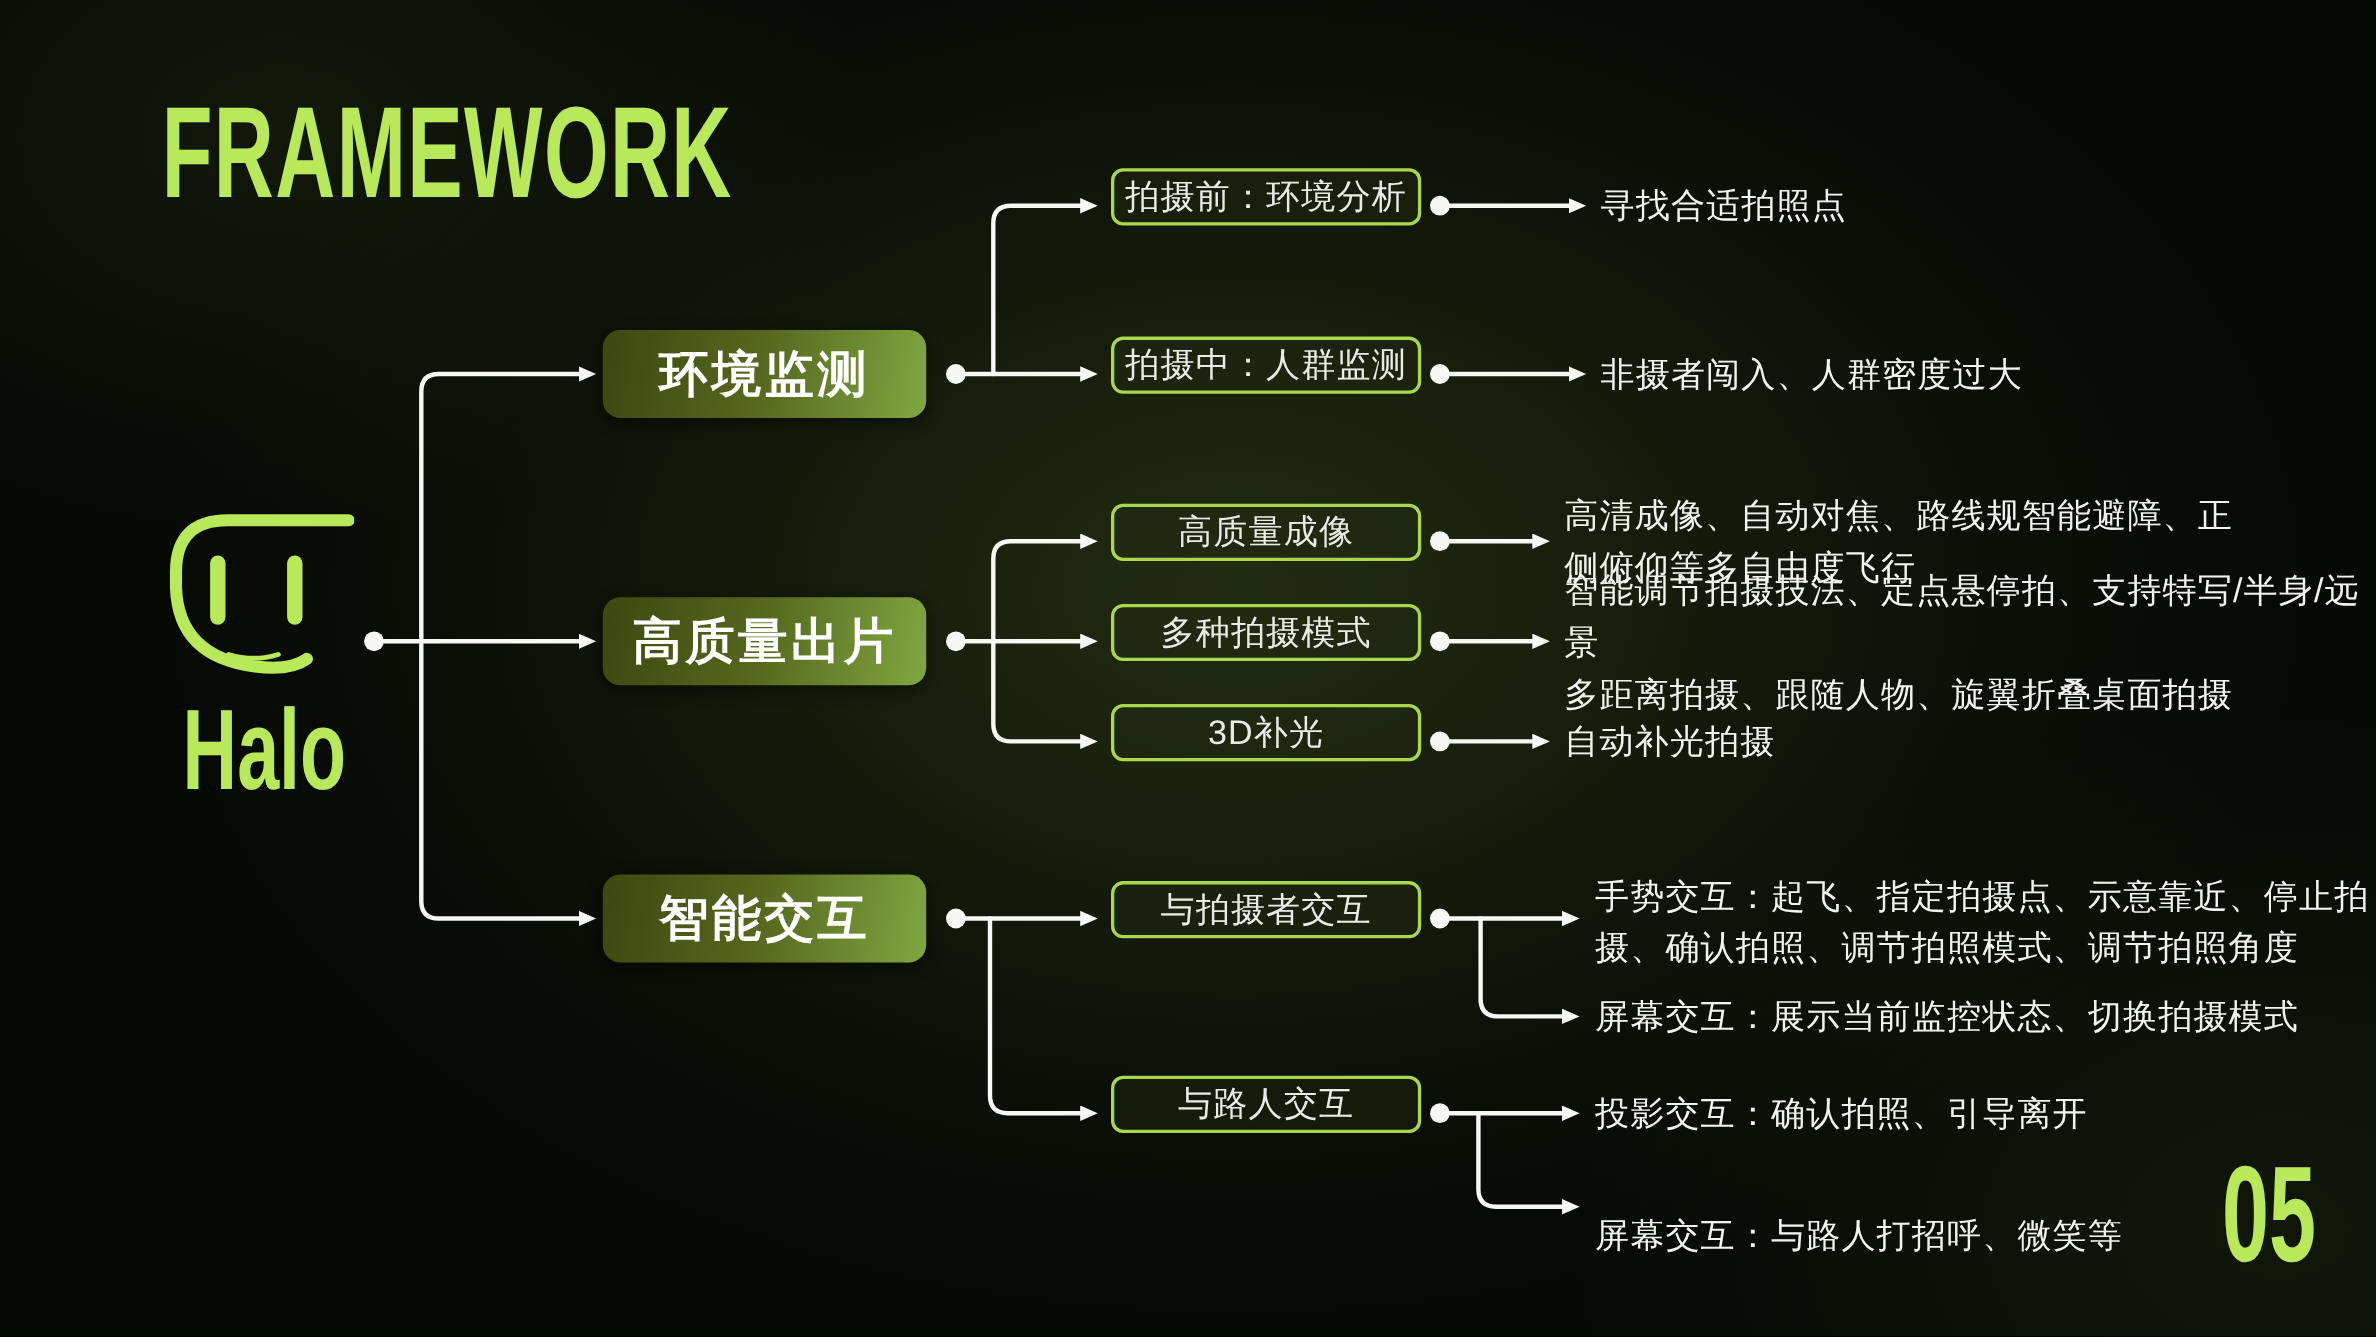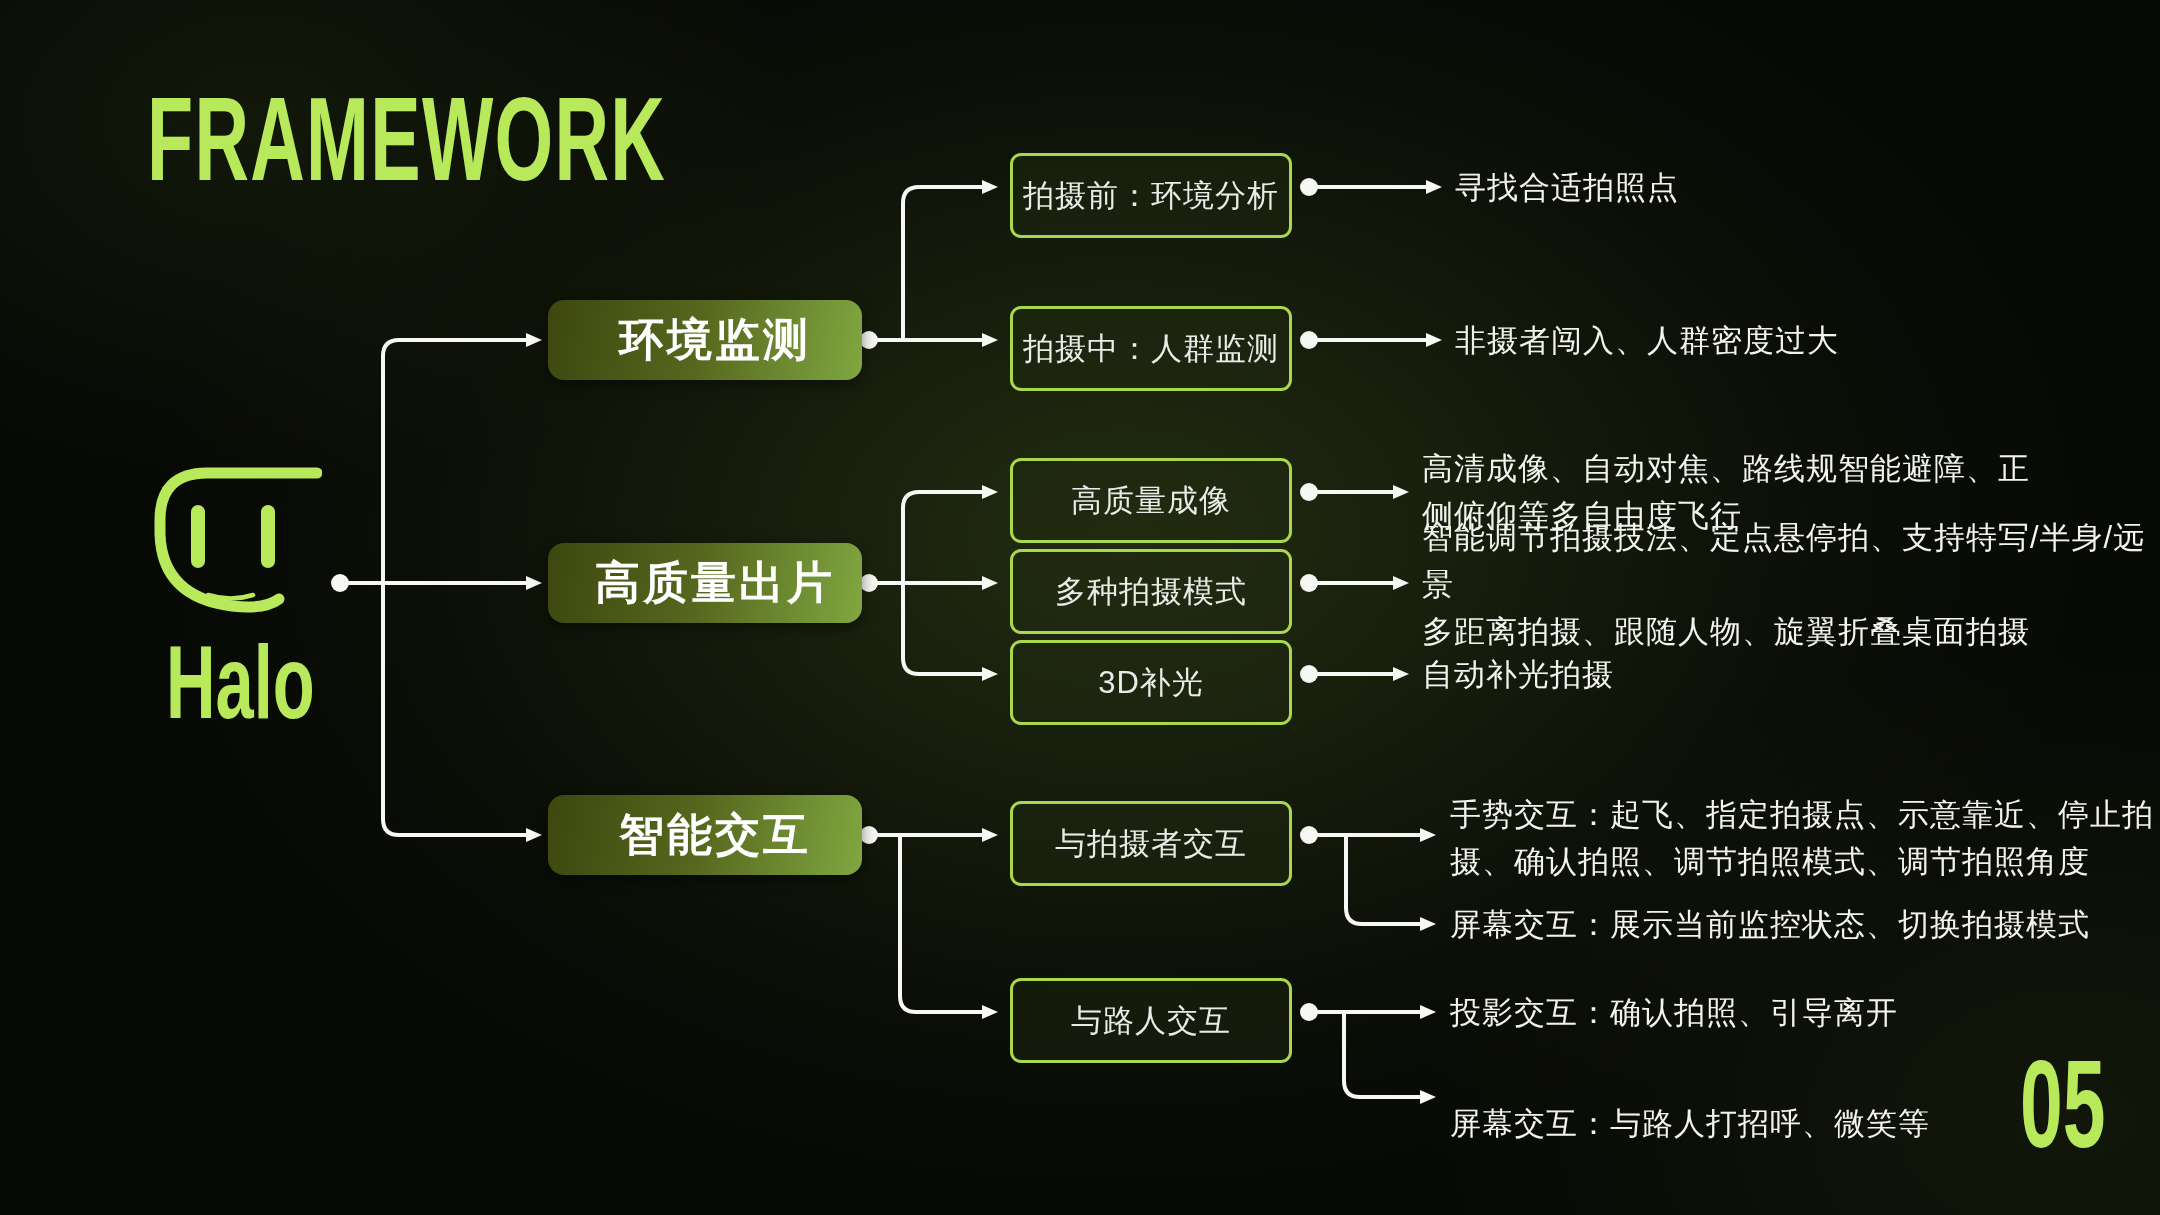--- a/index.html
+++ b/index.html
@@ -28,25 +28,24 @@
     transform:scaleX(0.62); transform-origin:left top; white-space:nowrap;
   }
   .face-icon { position:absolute; left:152px; top:462px; }
   .connectors { position:absolute; left:0; top:0; }
   .main-node {
     position:absolute; left:548px; width:294px; height:80px;
     display:flex; align-items:center; justify-content:center;
     border-radius:16px;
     background:linear-gradient(100deg,#3d470f 0%,#56671e 48%,#80a740 100%);
     box-shadow:0 4px 14px rgba(0,0,0,0.45);
-    padding-left:20px;
   }
   .main-node span { color:#ffffff; font-size:45px; font-weight:700; letter-spacing:3px; white-space:nowrap; }
   .sub-node {
-    position:absolute; left:1010px; width:282px; height:85px;
+    position:absolute; left:1010px; width:282px; height:52px;
     display:flex; align-items:center; justify-content:center;
     border-radius:11px; border:3px solid #a9d84c;
     background:rgba(34,42,17,0.45); box-sizing:border-box;
   }
   .sub-node span { color:#e8ebe6; font-size:31px; letter-spacing:1px; white-space:nowrap; }
   .leaf {
     position:absolute; transform:translateY(-50%);
     color:#f2f3ee; font-size:31px; line-height:47px; letter-spacing:1px;
     white-space:pre-line;
   }

